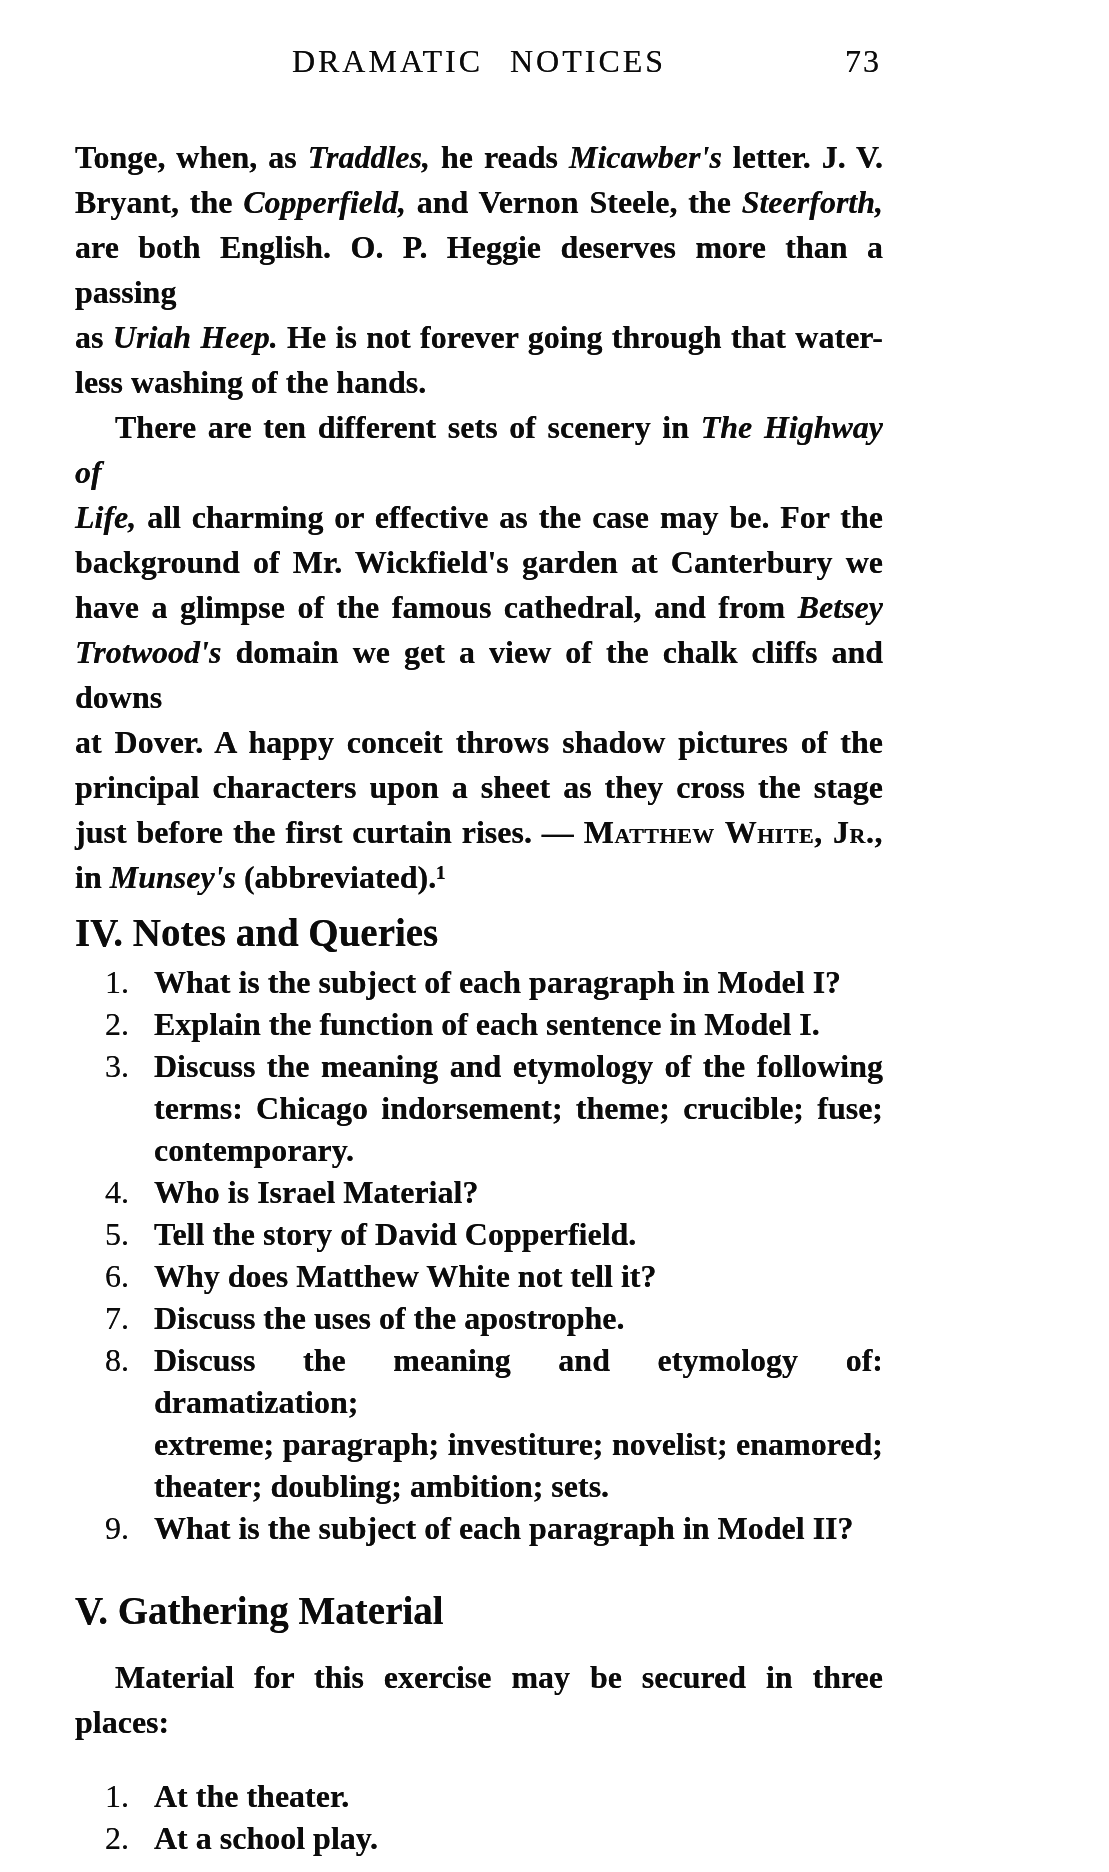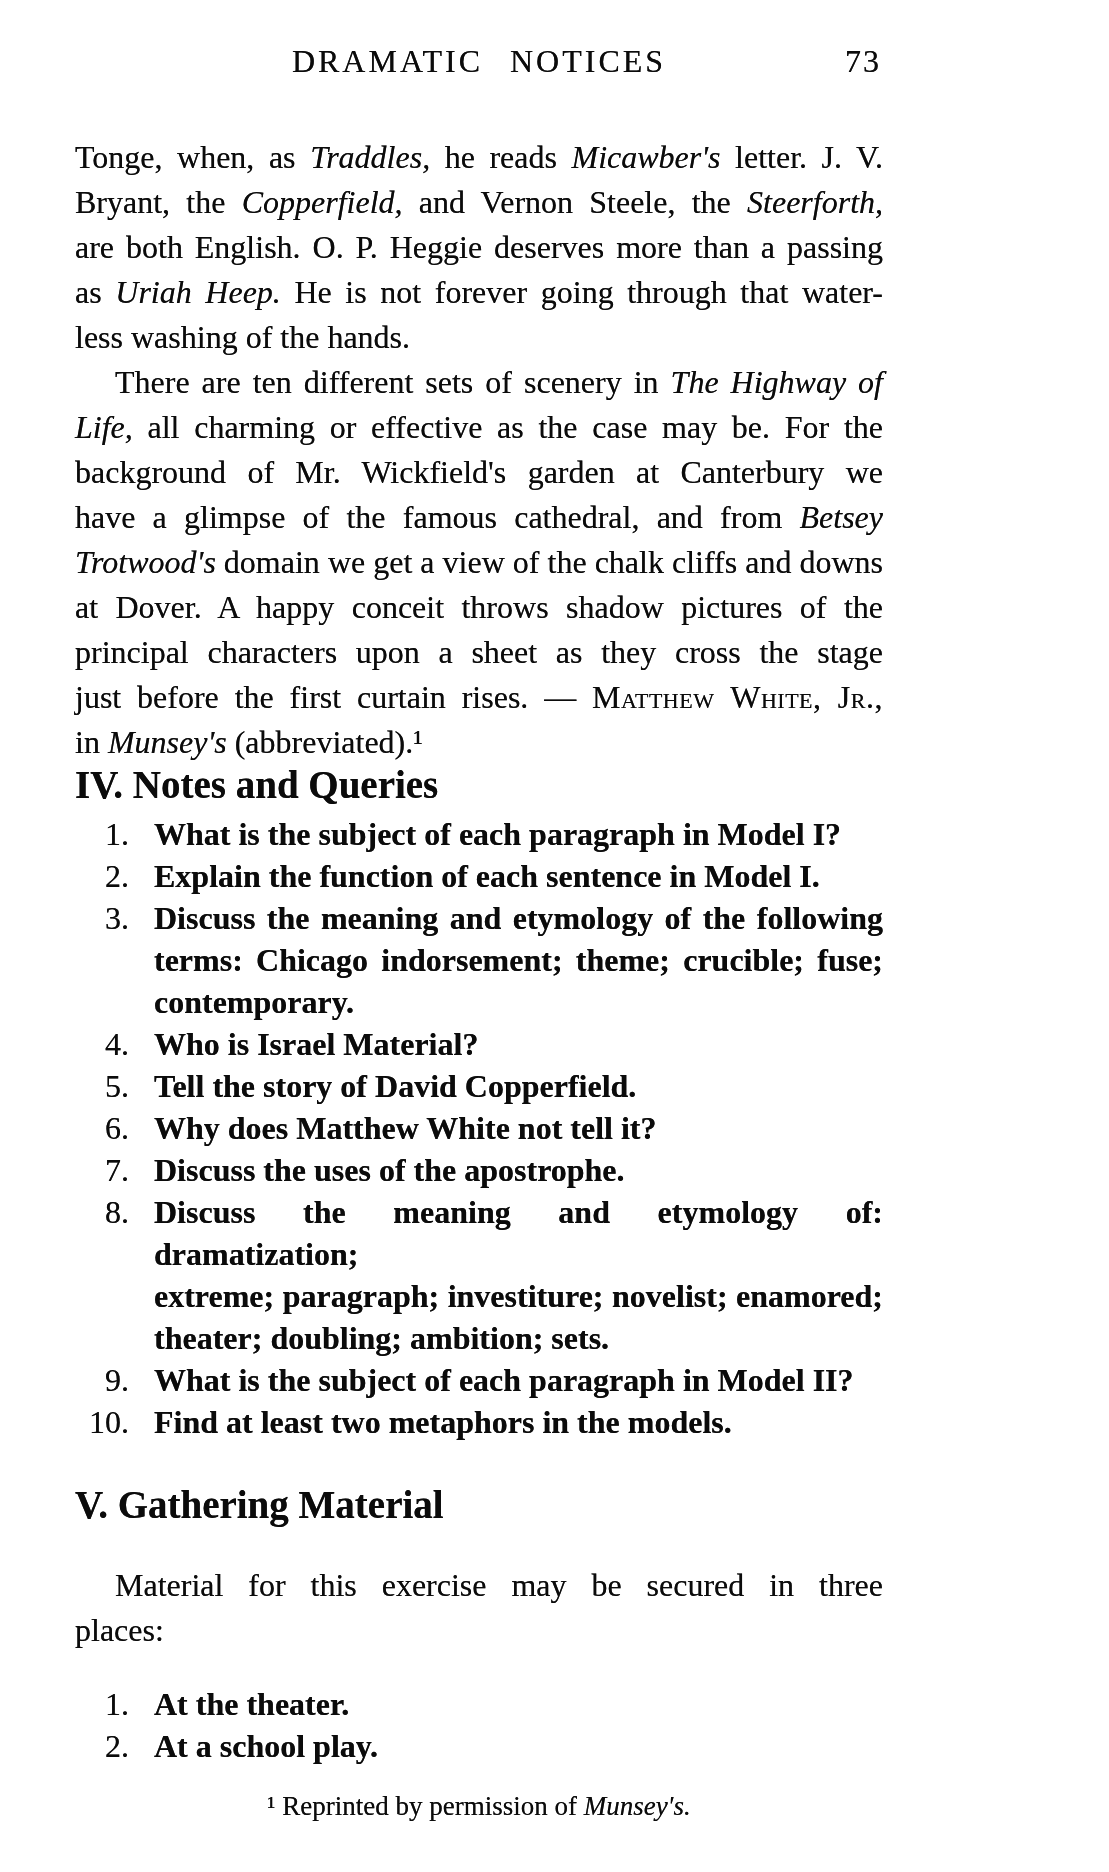--- a/index.html
+++ b/index.html
@@ -38,21 +38,21 @@
     right: 2px;
     top: 0;
     font-size: 32px;
     line-height: 34px;
     letter-spacing: 2px;
     text-shadow: 0 0 0.6px rgba(0,0,0,0.75);
   }
   .content {
     margin: 0 62px 0 75px;
   }
-  .paragraph { margin: 0; }
+  .paragraph { margin: 0; font-weight: bold; }
   .content > .paragraph:first-child { margin-top: 57px; }
   .line {
     font-size: 32px;
     line-height: 45px;
     text-shadow: 0 0 0.6px rgba(0,0,0,0.7);
   }
   .jst {
     text-align: justify;
     text-align-last: justify;
   }
@@ -60,22 +60,22 @@
   .seg-n { font-style: normal; }
   .seg-i { font-style: italic; }
   .seg-sc { font-variant: small-caps; letter-spacing: 0.5px; }
   .heading {
     font-size: 39px;
     line-height: 40px;
     font-weight: bold;
     margin: 42px 0 8px 0;
     text-shadow: 0 0 0.6px rgba(0,0,0,0.75);
   }
-  .paragraph + .heading { margin-top: 0px; }
-  .heading + .paragraph { margin-top: 38px; }
+  .paragraph + .heading { margin-top: 13px; }
+  .heading + .paragraph { margin-top: 24px; }
   .list { margin: 8px 0 0 0; }
   .paragraph + .list { margin-top: 30px; }
   .list .line { line-height: 42px; }
   .item { display: flex; }
   .num {
     flex: none;
     width: 54px;
     text-align: right;
     font-size: 32px;
     line-height: 42px;
@@ -169,26 +169,20 @@
             <div class="line jst"><span class="seg-n">extreme; paragraph; investiture; novelist; enamored;</span></div>
             <div class="line"><span class="seg-n">theater; doubling; ambition; sets.</span></div>
           </div>
         </div>
         <div class="item">
           <div class="num">9.</div>
           <div class="item-text">
             <div class="line"><span class="seg-n">What is the subject of each paragraph in Model II?</span></div>
           </div>
         </div>
-        <div class="item">
-          <div class="num">10.</div>
-          <div class="item-text">
-            <div class="line"><span class="seg-n">Find at least two metaphors in the models.</span></div>
-          </div>
-        </div>
       </div>
       <h2 class="heading">V. Gathering Material</h2>
       <div class="paragraph">
         <div class="line jst indent"><span class="seg-n">Material for this exercise may be secured in three</span></div>
         <div class="line"><span class="seg-n">places:</span></div>
       </div>
       <div class="list">
         <div class="item">
           <div class="num">1.</div>
           <div class="item-text">

